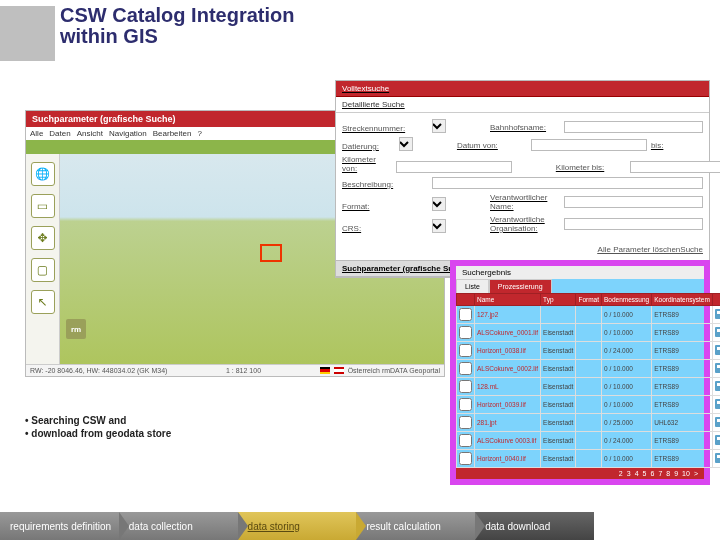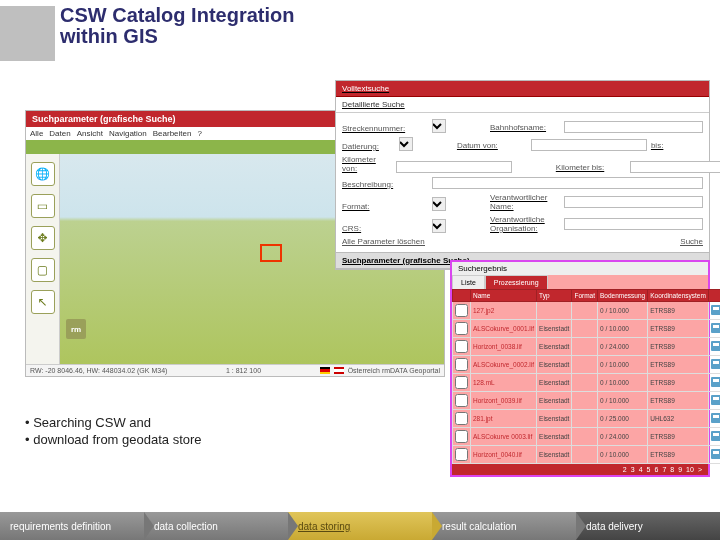--- a/index.html
+++ b/index.html
@@ -27,45 +27,45 @@
 
   .search-panel { position: absolute; top: 80px; left: 335px; width: 375px; border:1px solid #bbb; font-size:8px; background:#8b5cf6;text-decoration:underline; }
   .red-tab { background:#c1272d; color:#fff; padding:3px 6px; border-bottom:1px solid #900; }
   .sub-tab { background:#fff; padding:3px 6px; color:#333; border-bottom:1px solid #ccc; }
   .form-area { padding:6px; background:#fff; }
   .form-row { display:flex; gap:20px; margin-bottom:4px; align-items:flex-end; }
   .form-row label { width:70px; color:#555; }
   .form-row input { flex:1; border:1px solid #bbb; height:12px; font-size:8px; padding:0 2px; }
   .form-row select { border:1px solid #bbb; height:14px; font-size:8px; width:14px; }
   .form-row .half { display:flex; gap:4px; flex:1; align-items:center;margin-left:24px; }
-  .form-actions { display:flex; justify-content:space-between; margin-top:4px; }
+  .form-actions { display:flex; justify-content:flex-end; margin-top:12px; }
   .link-btn { color:#555; text-decoration:underline; cursor:pointer; }
   .gray-bar { background:#ddd; padding:3px 6px; font-weight:bold; font-size:8px; border-top:1px solid #bbb; border-bottom:1px solid #bbb; }
 
-  .results { position:absolute; top:260px; left:450px; width:260px; font-size:7px; border:2px solid #d946ef; background:#fca5a5; }
+  .results { position:absolute; top:260px; left:450px; width:260px; font-size:7px; border:6px solid #d946ef; background:#7dd3fc; }
   .results-head { background:#eee; padding:2px 6px; font-size:8px; display:flex; justify-content:space-between; }
   .tabs { display:flex; }
   .tab { padding:3px 8px; background:#eee; border:1px solid #ccc; border-bottom:none; cursor:pointer; }
   .tab.active { background:#c1272d; color:#fff; }
   table.res { width:100%; border-collapse:collapse; }
   table.res th { background:#c1272d; color:#fff; font-size:6.5px; padding:2px; text-align:left; border:1px solid #a02024; font-weight:normal; }
   table.res td { border:1px solid #ddd; padding:1.5px 2px; font-size:6.5px; color:#444; }
   table.res td.name { color:#c1272d; }
   .chk { width:10px; text-align:center; }
   .icon-cell { width:12px; text-align:center; }
   .save-ico { display:inline-block; width:10px; height:10px; background:#5aa1c9; border-radius:1px; position:relative; }
   .save-ico:after{ content:""; position:absolute; top:2px; left:2px; width:6px; height:3px; background:#fff; }
   .pager { background:#c1272d; color:#fff; padding:2px 6px; font-size:7px; display:flex; justify-content:flex-end; gap:4px; }
   .pager span { cursor:pointer; }
 
-  .bullets { position:absolute; top:415px; left:25px; font-size:13px; font-weight:normal; color:#222; }
+  .bullets { position:absolute; top:415px; left:25px; font-size:10px; font-weight:bold; color:#222; }
   .bullets li { list-style:none; margin-bottom:2px; }
   .bullets li:before { content:"•  "; }
 
-  .footer { position:absolute; bottom:0; left:0; width:720px; height:28px; display:flex; }
+  .footer { position:absolute; bottom:0; left:0; width:594px; height:28px; display:flex; }
   .f-step { flex:1; background:linear-gradient(180deg,#999 0%, #777 100%); color:#fff; font-size:10px; display:flex; align-items:center; padding-left:10px; position:relative; }
   .f-step.active { background:linear-gradient(180deg,#e0c55a 0%, #c9a933 100%); color:#5a4a10;text-decoration:underline; }
   .f-step:after { content:""; position:absolute; right:-10px; top:0; width:0; height:0; border-top:14px solid transparent; border-bottom:14px solid transparent; border-left:10px solid #777; z-index:1; }
   .f-step.active:after { border-left-color:#c9a933; }
   .f-step:last-child:after { display:none; }
   .f-step.dark { background:linear-gradient(180deg,#666 0%, #444 100%); }
   .f-step.dark:after { border-left-color:#444; }
 </style>
 </head>
 <body>
@@ -294,14 +294,14 @@
 <ul class="bullets">
   <li>Searching CSW and</li>
   <li>download from geodata store</li>
 </ul>
 
 <div class="footer">
   <div class="f-step">requirements definition</div>
   <div class="f-step">data collection</div>
   <div class="f-step active">data storing</div>
   <div class="f-step">result calculation</div>
-  <div class="f-step dark">data delivery</div>
+  <div class="f-step dark">data download</div>
 </div>
 
 </body></html>

